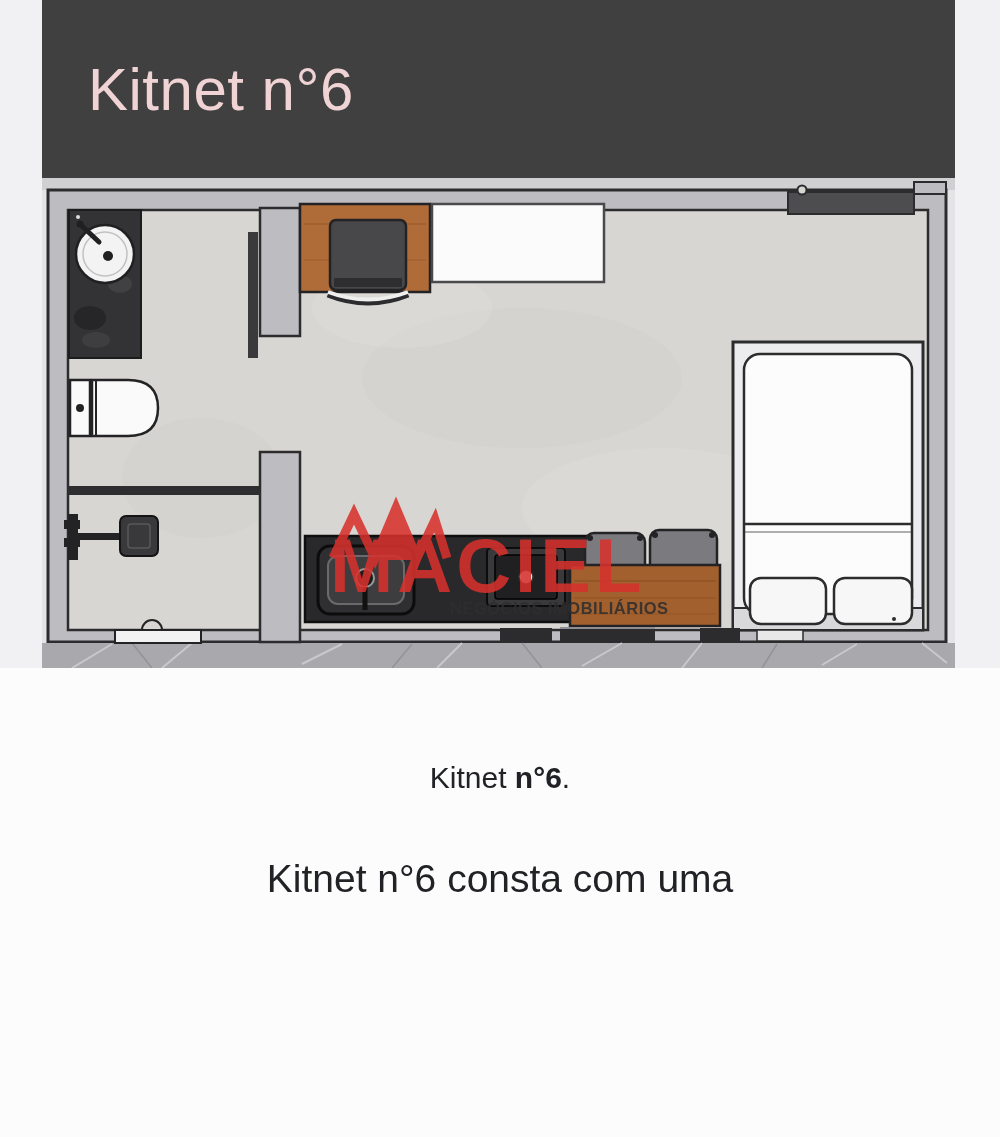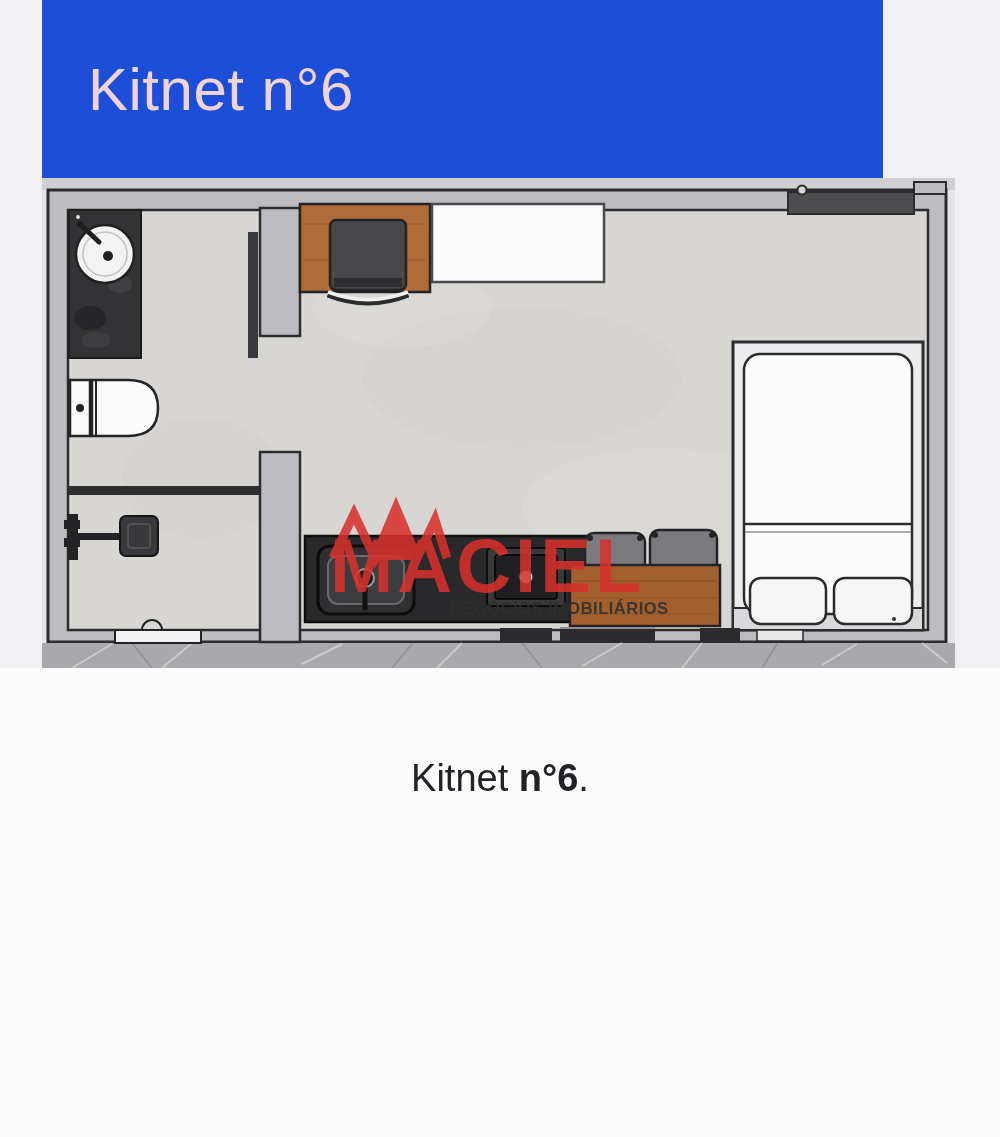--- a/index.html
+++ b/index.html
@@ -11,39 +11,39 @@
   }
   .photo-area {
     width:1000px; height:668px;
     background:#f1f1f3;
   }
   .photo {
     margin-left:42px;
     width:913px; height:668px;
   }
   .photo-header {
-    width:841px; height:178px;
-    background:#1d4ed8;
+    width:913px; height:178px;
+    background:#404040;
     display:flex; align-items:center;
   }
   .photo-header h1 {
     margin:0; padding-left:46px;
     font-size:60px; font-weight:400; letter-spacing:0.5px;
     color:#f0d4d5;
   }
   .plan-svg { display:block; }
   .caption-area {
     width:1000px; height:469px;
     background:#fcfcfd;
     text-align:center;
     color:#212226;
   }
   .caption-title {
     margin:0; padding-top:87px;
-    font-size:38px; line-height:46px; font-weight:400;
+    font-size:30px; line-height:46px; font-weight:400;
   }
   .caption-title b { font-weight:700; }
   .caption-body {
     margin:49px 0 0 0;
     font-size:39px; line-height:57px; font-weight:400;
   }
   .caption-body .line { display:block; }
   .caption-body b { font-weight:700; }
 </style>
 </head>
@@ -198,14 +198,15 @@
         <text x="408" y="436" font-family="Liberation Sans, sans-serif" font-size="16.5" font-weight="bold" fill="#2e2e2e" letter-spacing="0.5">NEGÓCIOS IMOBILIÁRIOS</text>
       </g>
     </svg>
   </div>
 </div>
 
 <div class="caption-area">
   <p class="caption-title"><span>Kitnet </span><b>n°6</b><span>.</span></p>
 
   <p class="caption-body">
+    <span class="line">Kitnet n°6 consta com uma</span>
   </p>
 </div>
 
 </body></html>

